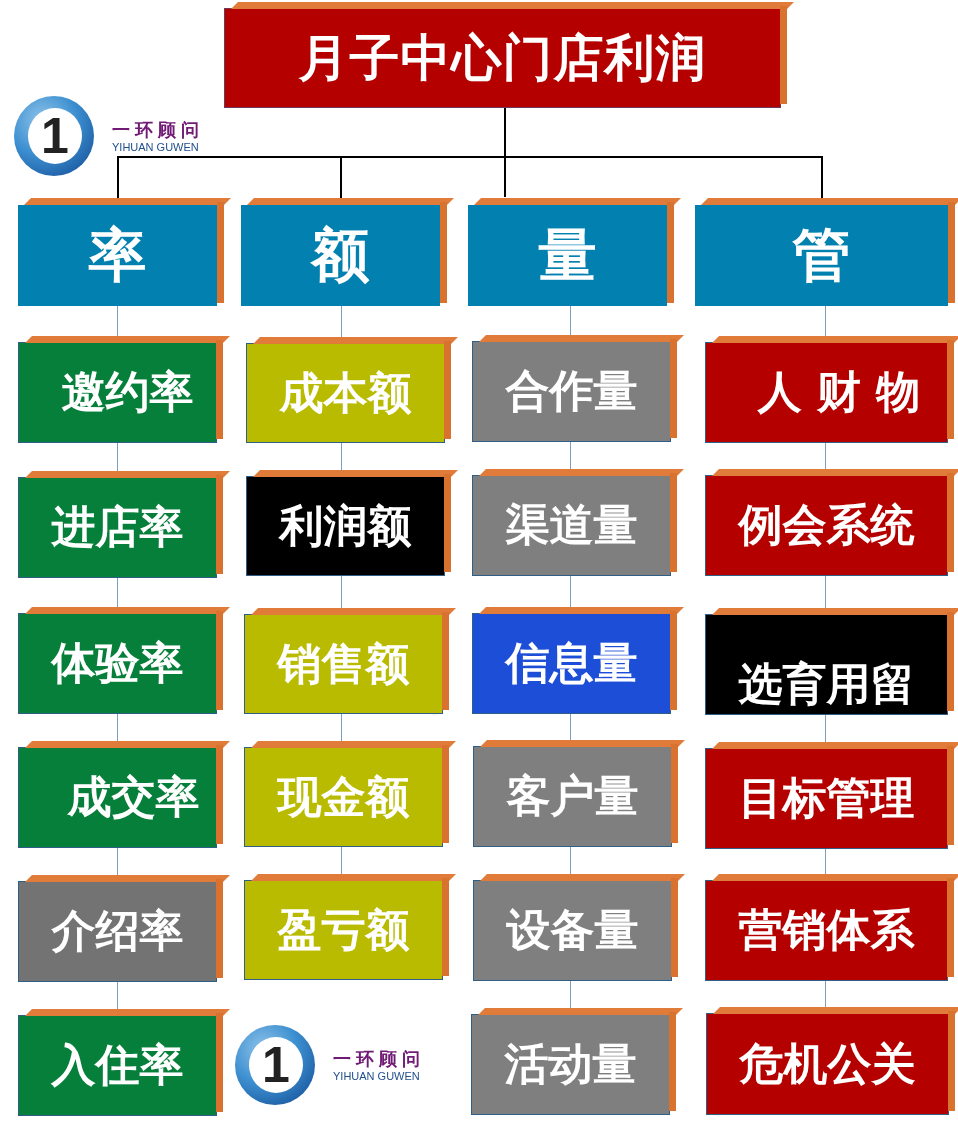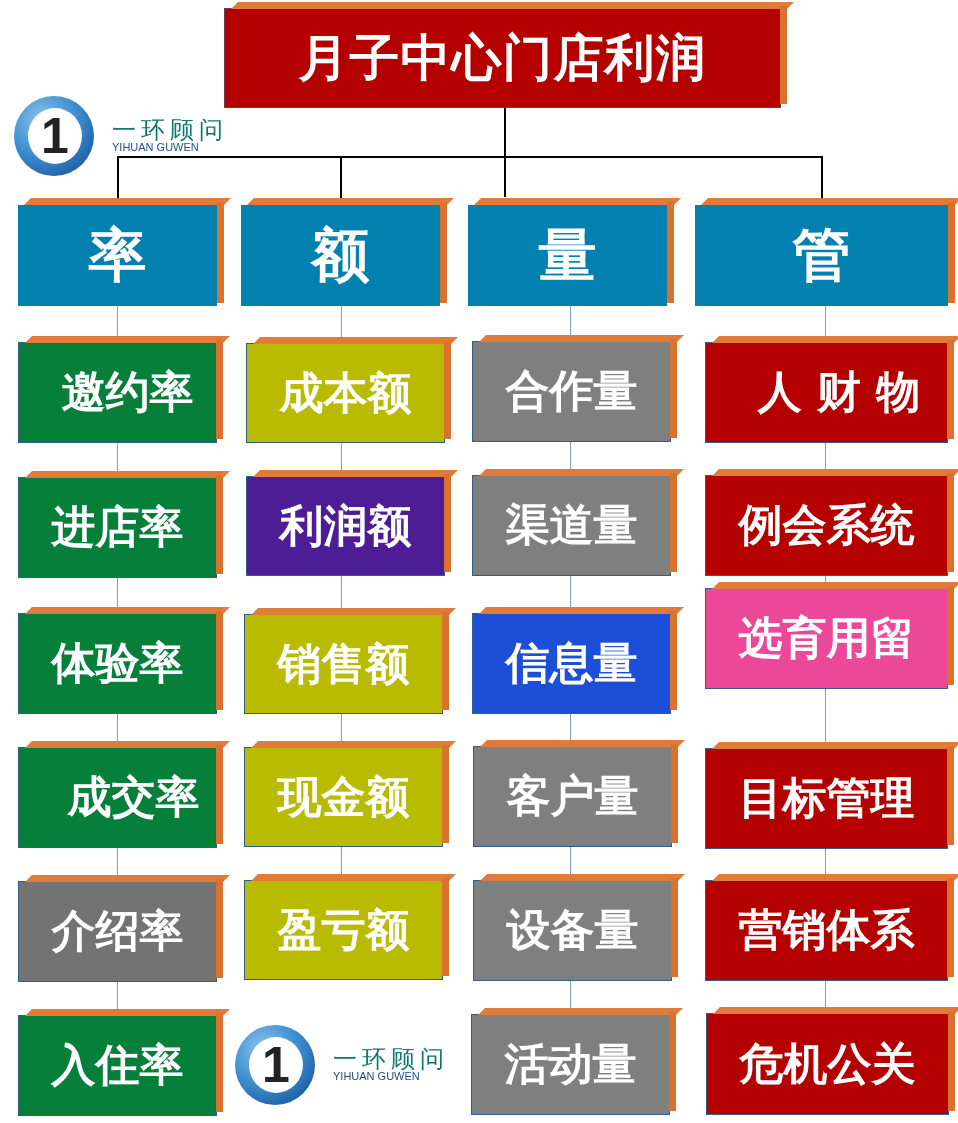--- a/index.html
+++ b/index.html
@@ -15,21 +15,21 @@
   .child .lbl{font-size:44px;letter-spacing:0px;}
   .line{position:absolute;background:#000;}
   .vline{position:absolute;width:1px;background:#7f9fbf;}
   .logo{position:absolute;display:flex;align-items:center;}
   .logo .ring{position:relative;width:80px;height:80px;border-radius:50%;
     background:radial-gradient(circle at 35% 30%,#8fc3ea 0%,#3c8fd0 45%,#1f5fa6 80%,#174f8f 100%);}
   .logo .ring .inner{position:absolute;left:14px;top:12px;width:54px;height:56px;border-radius:50%;background:#ffffff;
     display:flex;align-items:center;justify-content:center;}
   .logo .ring .num{font-family:"Liberation Sans",sans-serif;font-weight:bold;font-size:50px;color:#222222;line-height:1;}
   .logo .txt{margin-left:18px;display:flex;flex-direction:column;}
-  .logo .cn{font-size:24px;font-weight:normal;color:#0f766e;letter-spacing:5px;line-height:22px;}
+  .logo .cn{font-size:18px;font-weight:bold;color:#701a75;letter-spacing:5px;line-height:22px;}
   .logo .en{font-family:"Liberation Sans",sans-serif;font-size:11px;color:#1f4e8c;letter-spacing:0px;line-height:12px;}
 </style>
 </head>
 <body>
 
 <div class="box title" style="left:224px;top:8px;width:557px;height:100px;background:#b50000;">
   <span class="lbl">月子中心门店利润</span>
 </div>
 
 <div class="logo" style="left:14px;top:96px;">
@@ -84,21 +84,21 @@
 <div class="box child" style="left:18px;top:881px;width:199px;height:101px;background:#737373;">
     <span class="lbl">介绍率</span>
   </div>
 <div class="box child" style="left:18px;top:1015px;width:199px;height:101px;background:#067f3a;">
     <span class="lbl">入住率</span>
   </div>
 
 <div class="box child" style="left:246px;top:343px;width:199px;height:100px;background:#b9bb00;">
     <span class="lbl">成本额</span>
   </div>
-<div class="box child" style="left:246px;top:476px;width:199px;height:100px;background:#4c1d95;">
+<div class="box child" style="left:246px;top:476px;width:199px;height:100px;background:#000000;">
     <span class="lbl">利润额</span>
   </div>
 <div class="box child" style="left:244px;top:614px;width:199px;height:100px;background:#b9bb00;">
     <span class="lbl">销售额</span>
   </div>
 <div class="box child" style="left:244px;top:747px;width:199px;height:100px;background:#b9bb00;">
     <span class="lbl">现金额</span>
   </div>
 <div class="box child" style="left:244px;top:880px;width:199px;height:100px;background:#b9bb00;">
     <span class="lbl">盈亏额</span>
@@ -134,21 +134,21 @@
 <div class="box child" style="left:471px;top:1014px;width:199px;height:101px;background:#7f7f7f;">
     <span class="lbl">活动量</span>
   </div>
 
 <div class="box child" style="left:705px;top:342px;width:243px;height:101px;background:#b50000;padding-left:25px;">
     <span class="lbl">人 财 物</span>
   </div>
 <div class="box child" style="left:705px;top:475px;width:243px;height:101px;background:#b50000;">
     <span class="lbl">例会系统</span>
   </div>
-<div class="box child" style="left:705px;top:588px;width:243px;height:101px;background:#ec4899;">
+<div class="box child" style="left:705px;top:614px;width:243px;height:101px;background:#000000;align-items:flex-end;">
     <span class="lbl">选育用留</span>
   </div>
 <div class="box child" style="left:705px;top:748px;width:243px;height:101px;background:#b50000;">
     <span class="lbl">目标管理</span>
   </div>
 <div class="box child" style="left:705px;top:880px;width:243px;height:101px;background:#b50000;">
     <span class="lbl">营销体系</span>
   </div>
 <div class="box child" style="left:706px;top:1013px;width:243px;height:102px;background:#b50000;">
     <span class="lbl">危机公关</span>

